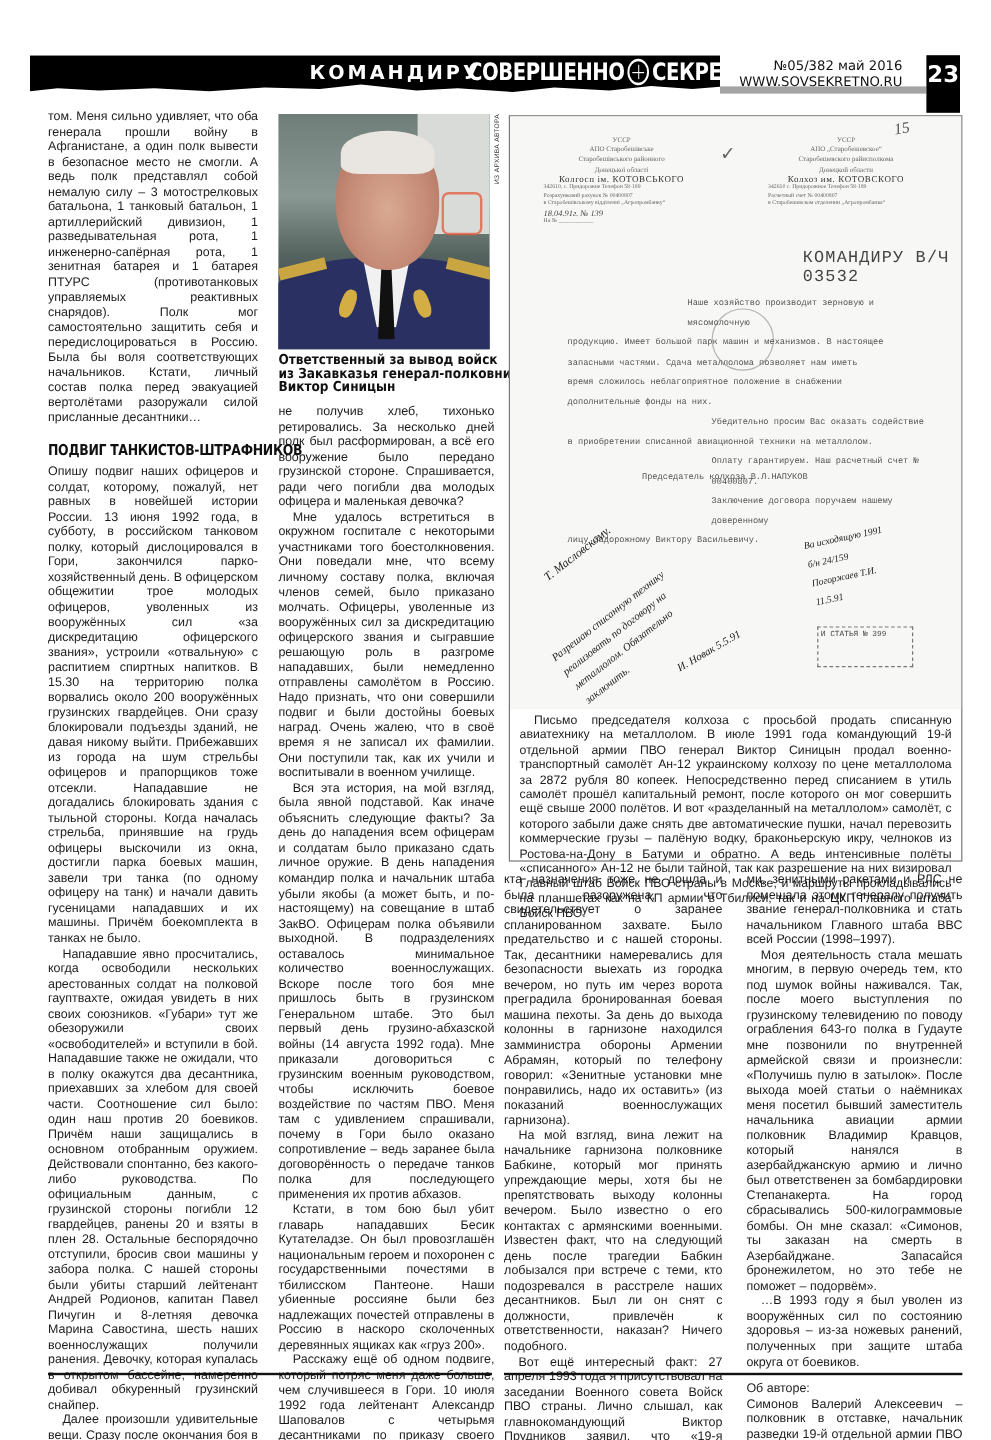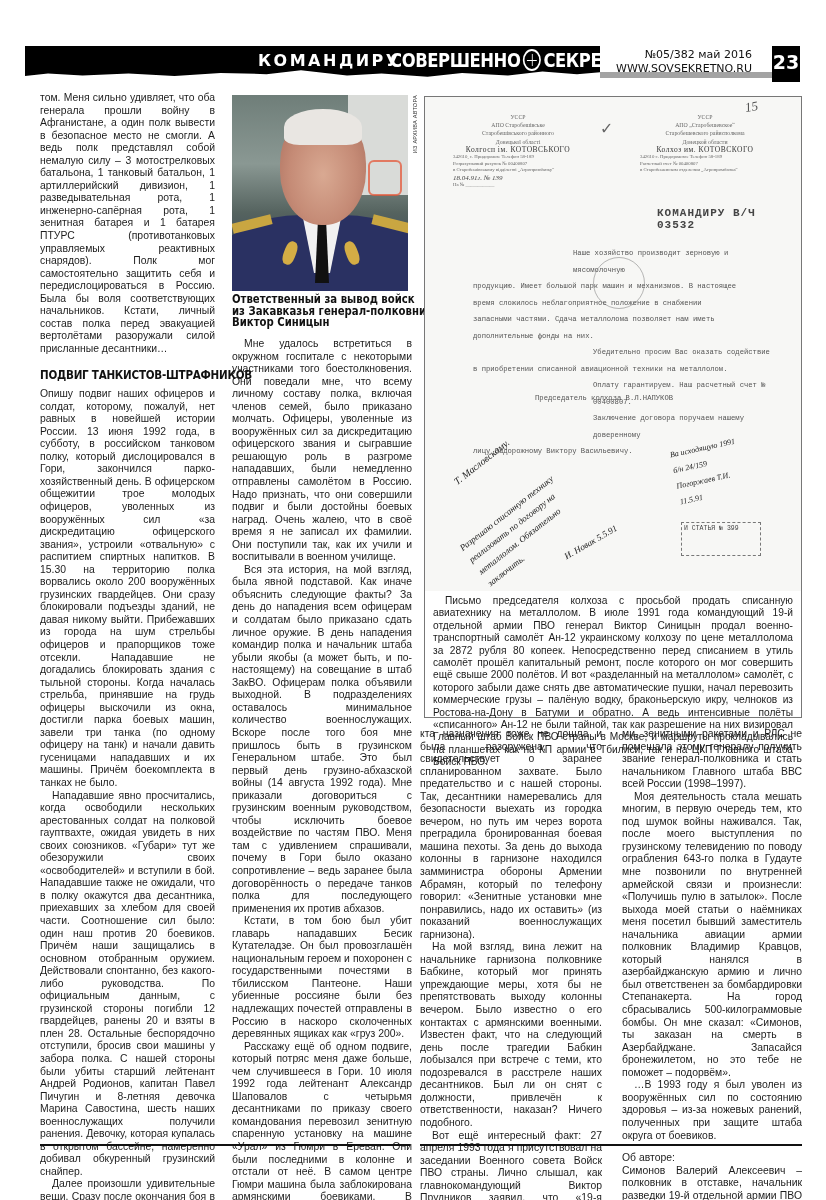--- a/index.html
+++ b/index.html
@@ -26,21 +26,21 @@
     margin: 0 3px; position: relative;
   }
   .logo-emblem::before { content: ""; position: absolute; left: 3px; right: 3px; top: 9px; height: 1px; background: #fff; }
   .logo-emblem::after { content: ""; position: absolute; top: 3px; bottom: 3px; left: 9px; width: 1px; background: #fff; }
   .mast-info {
     position: absolute; left: 575px; top: 0; width: 172px; height: 32px; text-align: right;
     padding-right: 20px; font-size: 11px; line-height: 14px; font-family: "DejaVu Sans", sans-serif;
     padding-top: 2px; color: #111; border-bottom: 6px solid #a3a3a3;
   }
   .mast-page {
-    position: absolute; left: 747px; top: 0; width: 28px; height: 36px; background: #000; color: #fff;
+    position: absolute; left: 747px; top: 0; width: 28px; height: 48px; background: #000; color: #fff;
     font-weight: bold; font-size: 19px; text-align: center; line-height: 32px; font-family: "DejaVu Sans", sans-serif;
   }
 
   
   .col { position: absolute; font-size: 10.4px; line-height: 12.55px; text-align: justify; hyphens: auto; color: #1c1c1c; }
   .col p { text-indent: 12px; }
   .col p.noindent { text-indent: 0; }
   .col1 { left: 40px; top: 92px; width: 175px; }
   .col2 { left: 232px; top: 338px; width: 180px; }
   .col3 { left: 420px; top: 728px; width: 182px; }
@@ -93,21 +93,21 @@
     position: absolute; left: 424px; top: 96px; width: 378px; height: 622px; border: 1px solid #777;
     background: #fff;
   }
   .docimg { position: absolute; left: 0; top: 0; width: 376px; height: 494px; background: #f7f7f5; overflow: hidden; font-family: "Liberation Mono", monospace; color: #555; }
   .docimg .hdr { position: absolute; width: 130px; text-align: center; font-size: 5.8px; line-height: 8.2px; color: #666; font-family: "Liberation Serif", serif; }
   .docimg .hdr .kolhoz { font-weight: normal; font-size: 7.5px; letter-spacing: 0.5px; color: #333; }
   .docimg .hdr-l { left: 28px; top: 16px; }
   .docimg .hdr-r { left: 215px; top: 16px; }
   .docimg .small { text-align: left; font-size: 4.8px; line-height: 6.5px; }
   .docimg .date-line { text-align: left; font-size: 7px; font-style: italic; color: #444; }
-  .docimg .addressee { position: absolute; left: 232px; top: 110px; font-size: 11px; letter-spacing: 1px; color: #444; font-weight: bold; }
+  .docimg .addressee { position: absolute; left: 244px; top: 110px; font-size: 14px; letter-spacing: 1px; color: #444; }
   .docimg .body { position: absolute; left: 48px; top: 148px; width: 310px; font-size: 7.2px; line-height: 16.5px; color: #555; }
   .docimg .body .ind { padding-left: 100px; }
   .docimg .body .ind2 { padding-left: 120px; }
   .docimg .signline { position: absolute; left: 110px; top: 297px; font-size: 7.2px; color: #555; }
   .docimg .corner { position: absolute; left: 320px; top: 2px; font-size: 13px; font-style: italic; color: #555; font-family: "Liberation Serif", serif; transform: rotate(-10deg); }
   .docimg .check { position: absolute; left: 176px; top: 20px; font-size: 18px; color: #666; }
   .docimg .seal { position: absolute; left: 168px; top: 160px; width: 52px; height: 52px; border: 1px solid #888; border-radius: 50%; opacity: 0.6; }
   .docimg .hw { position: absolute; font-family: "Liberation Serif", serif; font-style: italic; color: #222; font-size: 10px; transform-origin: left; }
   .docimg .regstamp { position: absolute; left: 256px; top: 425px; width: 80px; height: 34px; border: 1px dashed #777; font-size: 6.5px; padding: 2px; color: #444; }
   .doccap { position: absolute; left: 8px; top: 498px; width: 360px; font-size: 10.2px; line-height: 12.4px; text-align: justify; text-indent: 12px; color: #1c1c1c; }
@@ -156,20 +156,21 @@
 </figure>
 <div class="stamp"></div>
 <div class="photo-credit">ИЗ АРХИВА АВТОРА</div>
 <figcaption class="caption">
   <div>Ответственный за вывод войск</div>
   <div>из Закавказья генерал-полковник</div>
   <div>Виктор Синицын</div>
 </figcaption>
 
 <article class="col col2">
+  <p class="noindent">не получив хлеб, тихонько ретировались. За несколько дней полк был расформирован, а всё его вооружение было передано грузинской стороне. Спрашивается, ради чего погибли два молодых офицера и маленькая девочка?</p>
   <p>Мне удалось встретиться в окружном госпитале с некоторыми участниками того боестолкновения. Они поведали мне, что всему личному составу полка, включая членов семей, было приказано молчать. Офицеры, уволенные из вооружённых сил за дискредитацию офицерского звания и сыгравшие решающую роль в разгроме нападавших, были немедленно отправлены самолётом в Россию. Надо признать, что они совершили подвиг и были достойны боевых наград. Очень жалею, что в своё время я не записал их фамилии. Они поступили так, как их учили и воспитывали в военном училище.</p>
   <p>Вся эта история, на мой взгляд, была явной подставой. Как иначе объяснить следующие факты? За день до нападения всем офицерам и солдатам было приказано сдать личное оружие. В день нападения командир полка и начальник штаба убыли якобы (а может быть, и по-настоящему) на совещание в штаб ЗакВО. Офицерам полка объявили выходной. В подразделениях оставалось минимальное количество военнослужащих. Вскоре после того боя мне пришлось быть в грузинском Генеральном штабе. Это был первый день грузино-абхазской войны (14 августа 1992 года). Мне приказали договориться с грузинским военным руководством, чтобы исключить боевое воздействие по частям ПВО. Меня там с удивлением спрашивали, почему в Гори было оказано сопротивление – ведь заранее была договорённость о передаче танков полка для последующего применения их против абхазов.</p>
   <p>Кстати, в том бою был убит главарь нападавших Бесик Кутателадзе. Он был провозглашён национальным героем и похоронен с государственными почестями в тбилисском Пантеоне. Наши убиенные россияне были без надлежащих почестей отправлены в Россию в наскоро сколоченных деревянных ящиках как «груз 200».</p>
   <p>Расскажу ещё об одном подвиге, который потряс меня даже больше, чем случившееся в Гори. 10 июля 1992 года лейтенант Александр Шаповалов с четырьмя десантниками по приказу своего командования перевозил зенитную спаренную установку на машине «Урал» из Гюмри в Ереван. Они были последними в колонне и отстали от неё. В самом центре Гюмри машина была заблокирована армянскими боевиками. В совершенно безнадёжной ситуации лейтенант отказался сдать оружие и машину. Боевики открыли по нашим военнослужащим шквальный огонь. Потом из машины изъяли 102 пули. Вместе с лейтенантом погибли сержанты Евгений Поддубняк и Олег Юдинцев, рядовые Михаил Карпов и Николай Масленников. Честь русского офицера и русского солдата для них оказалась дороже, чем собственная жизнь.</p>
 
 </article>
 
 <section class="docbox">
   <div class="docimg">
     <div class="corner">15</div>
@@ -199,22 +200,22 @@
       <div class="small">в Старобешевском отделении „Агропромбанка“</div>
     </div>
 
     <div class="addressee">КОМАНДИРУ В/Ч 03532</div>
 
     <div class="seal"></div>
 
     <div class="body">
       <div class="ind">Наше хозяйство производит зерновую и мясомолочную</div>
       <div>продукцию. Имеет большой парк машин и механизмов. В настоящее</div>
+      <div>запасными частями. Сдача металлолома позволяет нам иметь</div>
       <div>время сложилось неблагоприятное положение в снабжении</div>
-      <div>запасными частями. Сдача металлолома позволяет нам иметь</div>
       <div>дополнительные фонды на них.</div>
       <div class="ind2">Убедительно просим Вас оказать содействие</div>
       <div>в приобретении списанной авиационной техники на металлолом.</div>
       <div class="ind2">Оплату гарантируем. Наш расчетный счет № 00400807.</div>
       <div class="ind2">Заключение договора поручаем нашему доверенному</div>
       <div>лицу Задорожному Виктору Васильевичу.</div>
     </div>
 
     <div class="signline">Председатель колхоза              В.Л.НАПУКОВ</div>
 

